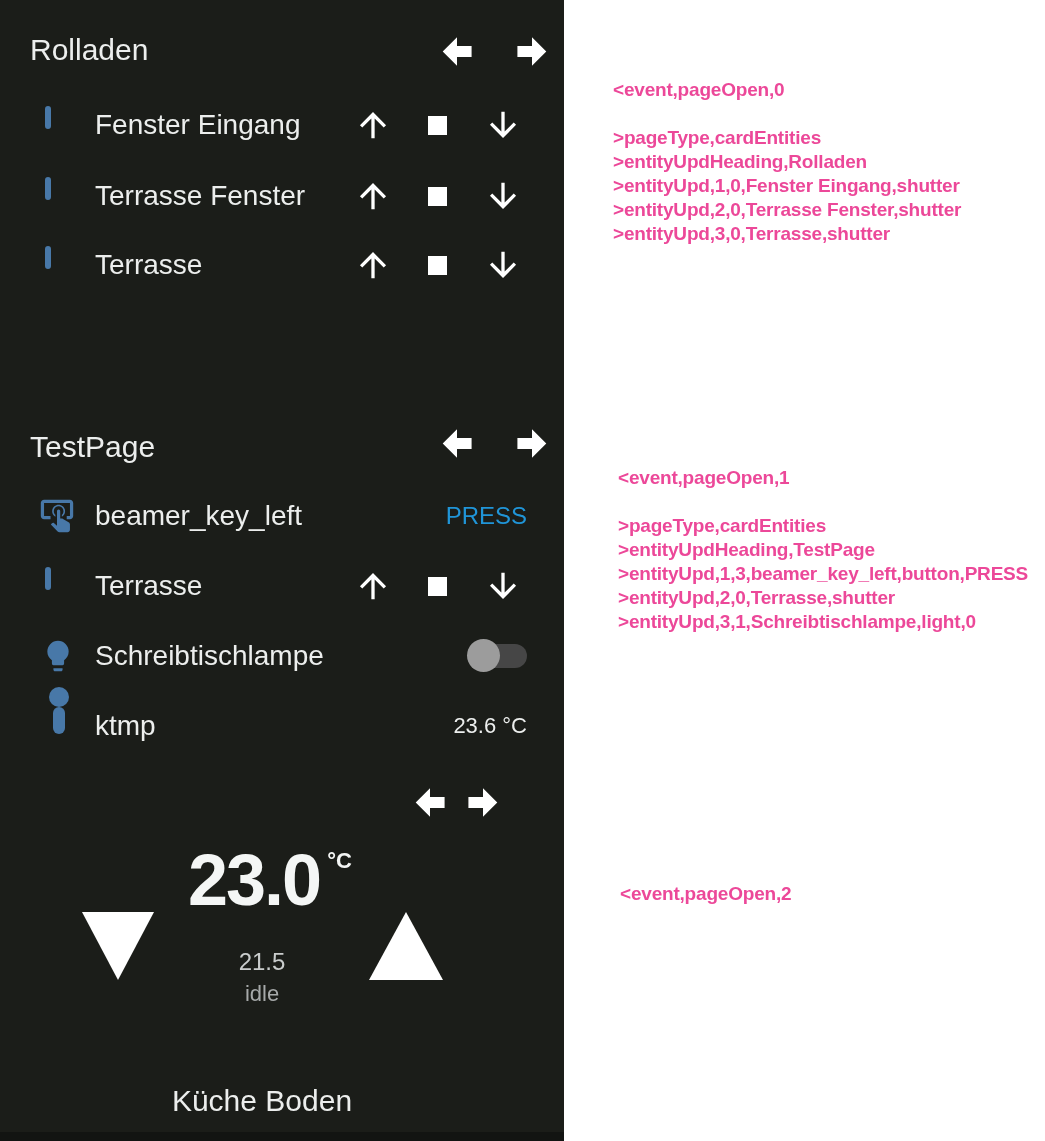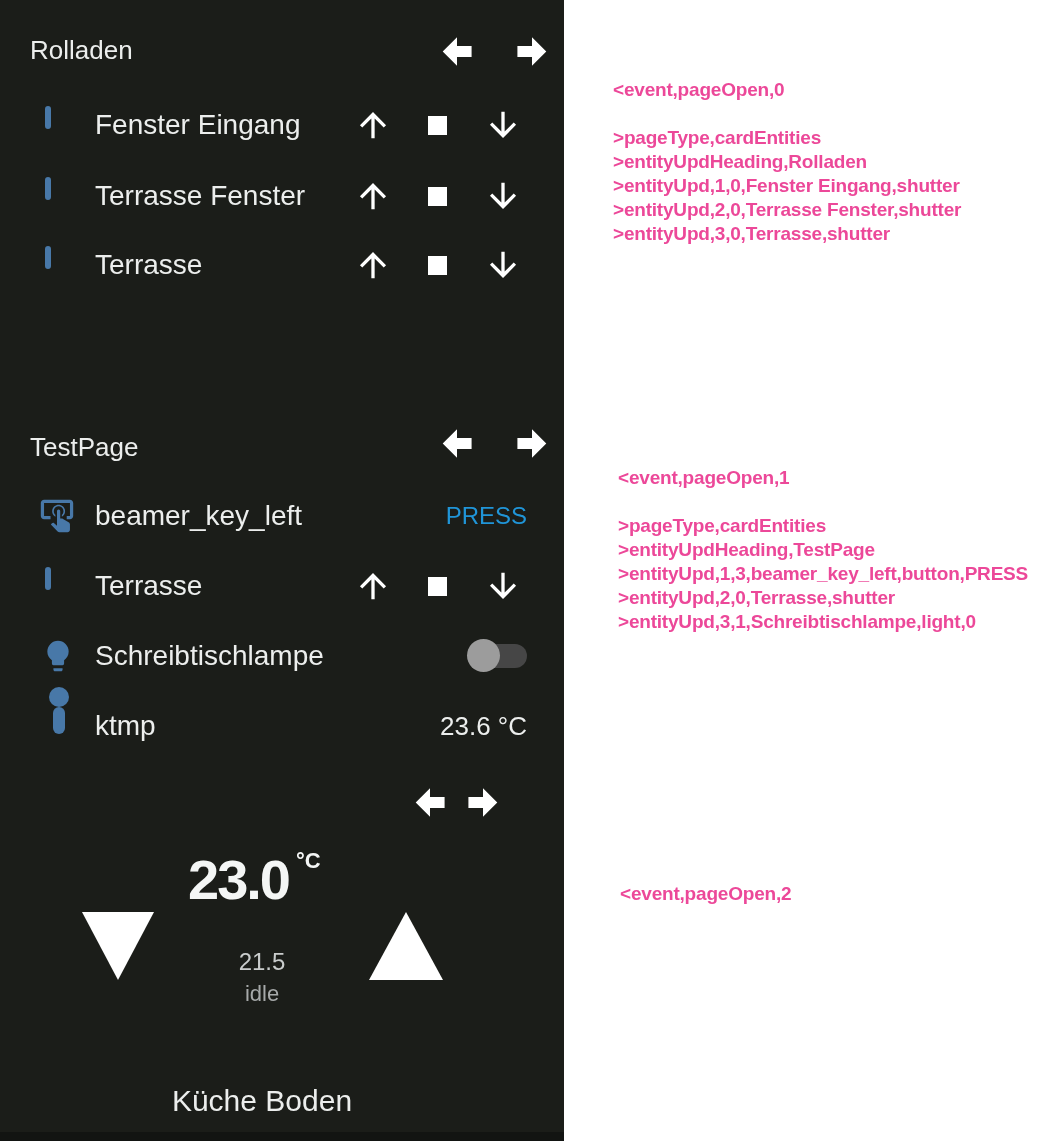--- a/index.html
+++ b/index.html
@@ -8,21 +8,21 @@
   }
   html,body{margin:0;padding:0}
   body{width:1045px;height:1141px;background:#ffffff;position:relative;overflow:hidden;
        font-family:"Liberation Sans", sans-serif;}
   .abs{position:absolute}
 
   
   .panel{left:0;top:0;width:564px;height:1141px;background:var(--bg)}
   .panel-bottom-strip{left:0;bottom:0;width:564px;height:9px;background:#121412}
 
-  .card-title{color:var(--txt);font-size:26px;line-height:34px;font-weight:400;white-space:nowrap}
+  .card-title{color:var(--txt);font-size:30px;line-height:34px;font-weight:400;white-space:nowrap}
 
   .nav-btn{width:38px;height:31px;cursor:pointer}
   .nav-btn svg{display:block;width:100%;height:100%}
 
   .row{left:0;width:564px;height:48px}
   .row-label{color:var(--txt);font-size:28px;line-height:48px;white-space:nowrap}
 
   .ctrl{width:30px;height:48px;display:flex;align-items:center;justify-content:center;cursor:pointer}
   .ctrl svg{display:block}
   .stop-square{width:19px;height:19px;background:#ffffff}
@@ -31,30 +31,30 @@
   .icon-shutter{position:relative;width:21px;height:29px;border:3px solid var(--blue);border-radius:5px}
   .icon-shutter::before{content:"";position:absolute;left:3px;right:3px;top:4px;height:3px;background:var(--blue)}
   .icon-shutter::after{content:"";position:absolute;left:0;right:0;top:11px;height:3px;background:var(--blue)}
 
   
   .icon-thermo{position:relative;width:22px;height:38px}
   .icon-thermo::before{content:"";position:absolute;left:5px;top:0;width:12px;height:27px;border-radius:6px;background:var(--blue)}
   .icon-thermo::after{content:"";position:absolute;left:1px;bottom:0;width:20px;height:20px;border-radius:50%;background:var(--blue)}
 
   .press-value{color:var(--press);font-size:24px;line-height:48px;font-weight:400;cursor:pointer}
-  .text-value{color:var(--txt);font-size:26px;line-height:48px}
+  .text-value{color:var(--txt);font-size:22px;line-height:48px}
 
   
   .toggle{width:60px;height:34px;cursor:pointer}
   .toggle-track{position:absolute;right:0;top:5px;width:47px;height:24px;border-radius:12px;background:var(--track)}
   .toggle-knob{position:absolute;left:0;top:0;width:33px;height:33px;border-radius:50%;background:var(--knob)}
 
   
   .big-temp{display:flex;align-items:flex-start;color:#f4f6f5}
-  .big-temp .num{font-size:56px;font-weight:700;line-height:64px;letter-spacing:-2px}
+  .big-temp .num{font-size:72px;font-weight:700;line-height:64px;letter-spacing:-2px}
   .big-temp .unit{font-size:22px;font-weight:700;margin-left:7px;margin-top:0}
   .tri{width:0;height:0;cursor:pointer}
   .tri-down{border-left:36px solid transparent;border-right:36px solid transparent;border-top:68px solid #ffffff}
   .tri-up{border-left:37px solid transparent;border-right:37px solid transparent;border-bottom:68px solid #ffffff}
   .target-temp{left:192px;width:140px;text-align:center;font-size:24px;color:var(--sub)}
   .thermo-state{left:192px;width:140px;text-align:center;font-size:22px;color:var(--state)}
   .thermo-title{left:112px;width:300px;text-align:center;font-size:30px;color:var(--txt);white-space:nowrap}
 
   
   .proto{color:#ec4899;font-weight:700;font-size:19px;line-height:24px;letter-spacing:-0.2px;white-space:nowrap}

